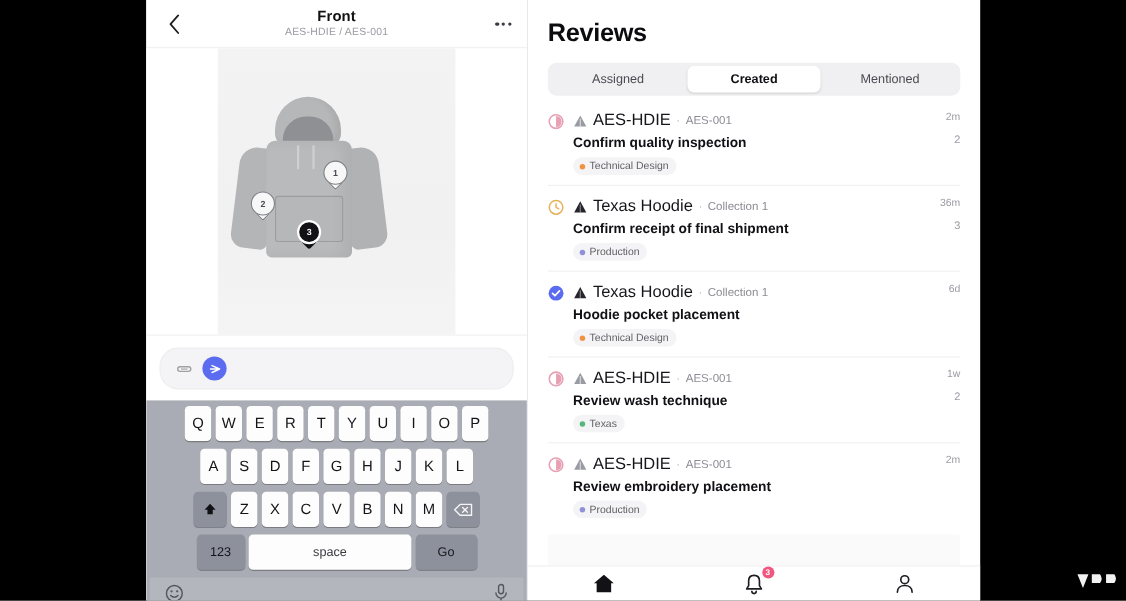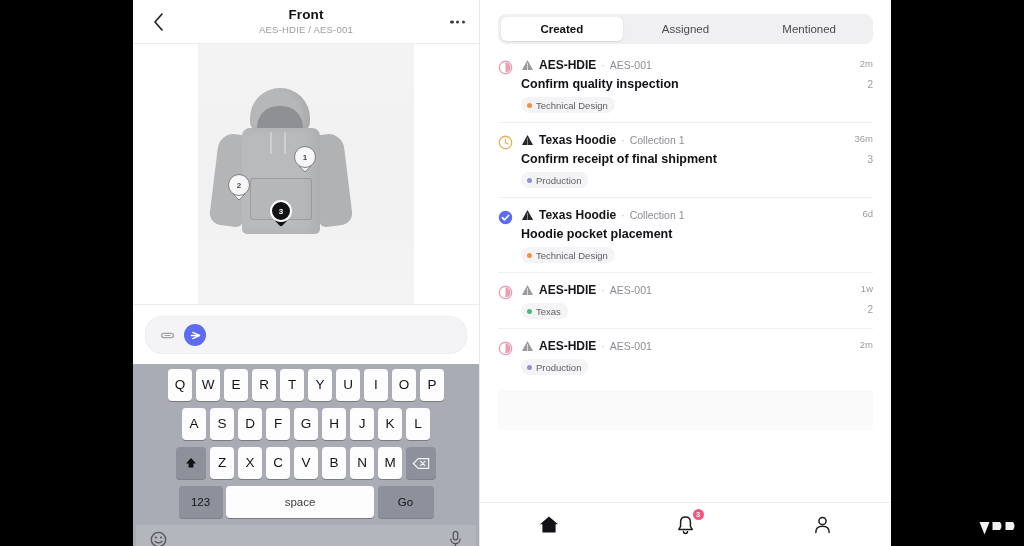--- a/index.html
+++ b/index.html
@@ -166,21 +166,21 @@
 
   .r-list { padding:0 18px; }
   .r-item {
     display:flex; gap:8px; padding:10px 0 9px;
     border-bottom:1px solid #f0f0f2; cursor:pointer;
   }
   .st-icon { flex:none; width:15px; height:15px; margin-top:2px; }
   .r-main { flex:1; min-width:0; }
   .r-meta { display:flex; align-items:center; gap:5px; }
   .tri-icon { flex:none; width:13px; height:12px; }
-  .r-name { font-size:12px; font-weight:bold; color:#15151a; }
+  .r-name { font-size:15px; font-weight:normal; color:#15151a; }
   .r-dot-sep { font-size:10.5px; color:#b6b6bd; }
   .r-coll { font-size:10.5px; color:#8c8c95; }
   .r-title-line { font-size:12.5px; font-weight:bold; color:#101015; margin-top:5px; }
   .tag {
     display:inline-flex; align-items:center; gap:4px; margin-top:6px;
     background:#f4f4f6; border-radius:9px; padding:2.5px 7px 2.5px 6px;
   }
   .tag i { width:5px; height:5px; border-radius:50%; display:block; }
   .tag span { font-size:9.5px; color:#5e5e66; }
   .r-right { flex:none; width:30px; text-align:right; }
@@ -334,24 +334,25 @@
           <svg class="ic" width="13" height="18" viewBox="0 0 14 19">
             <rect x="4.6" y="1.2" width="4.8" height="9.2" rx="2.4" fill="none" stroke="#1d1d22" stroke-width="1.4"></rect>
             <path d="M2 9.6 a5 5 0 0 0 10 0" fill="none" stroke="#1d1d22" stroke-width="1.4" stroke-linecap="round"></path>
             <line x1="7" y1="14.8" x2="7" y2="17.6" stroke="#1d1d22" stroke-width="1.4"></line>
           </svg>
         </div>
       </div>
     </div>
 
     <div id="right">
+      <div class="r-title">Reviews</div>
 
       <div class="segmented">
+        <div class="seg">Assigned</div>
         <div class="seg active">Created</div>
-        <div class="seg">Assigned</div>
         <div class="seg">Mentioned</div>
       </div>
 
       <div class="r-list">
 
         <div class="r-item">
           <svg class="st-icon" viewBox="0 0 16 16">
             <circle cx="8" cy="8" r="6.6" fill="none" stroke="#e8a0b4" stroke-width="1.5"></circle>
             <path d="M8 2.6 A5.4 5.4 0 0 1 8 13.4 Z" fill="#e8a0b4"></path>
           </svg>
@@ -439,20 +440,21 @@
           <div class="r-main">
             <div class="r-meta">
               <svg class="tri-icon" viewBox="0 0 14 13">
                 <path d="M7 1 L13 12 L1 12 Z" fill="#9a9aa3"></path>
                 <path d="M7 4.2 L7 12" stroke="#ffffff" stroke-width="1" opacity=".7"></path>
               </svg>
               <span class="r-name">AES-HDIE</span>
               <span class="r-dot-sep">·</span>
               <span class="r-coll">AES-001</span>
             </div>
+            <div class="r-title-line">Review wash technique</div>
             <div class="tag">
               <i style="background:#4fb87a"></i>
               <span>Texas</span>
             </div>
           </div>
           <div class="r-right">
             <div class="r-time">1w</div>
             <div class="r-count">2</div>
           </div>
         </div>
@@ -465,20 +467,21 @@
           <div class="r-main">
             <div class="r-meta">
               <svg class="tri-icon" viewBox="0 0 14 13">
                 <path d="M7 1 L13 12 L1 12 Z" fill="#9a9aa3"></path>
                 <path d="M7 4.2 L7 12" stroke="#ffffff" stroke-width="1" opacity=".7"></path>
               </svg>
               <span class="r-name">AES-HDIE</span>
               <span class="r-dot-sep">·</span>
               <span class="r-coll">AES-001</span>
             </div>
+            <div class="r-title-line">Review embroidery placement</div>
             <div class="tag">
               <i style="background:#8f90d8"></i>
               <span>Production</span>
             </div>
           </div>
           <div class="r-right">
             <div class="r-time">2m</div>
             <div class="r-count"></div>
           </div>
         </div>

